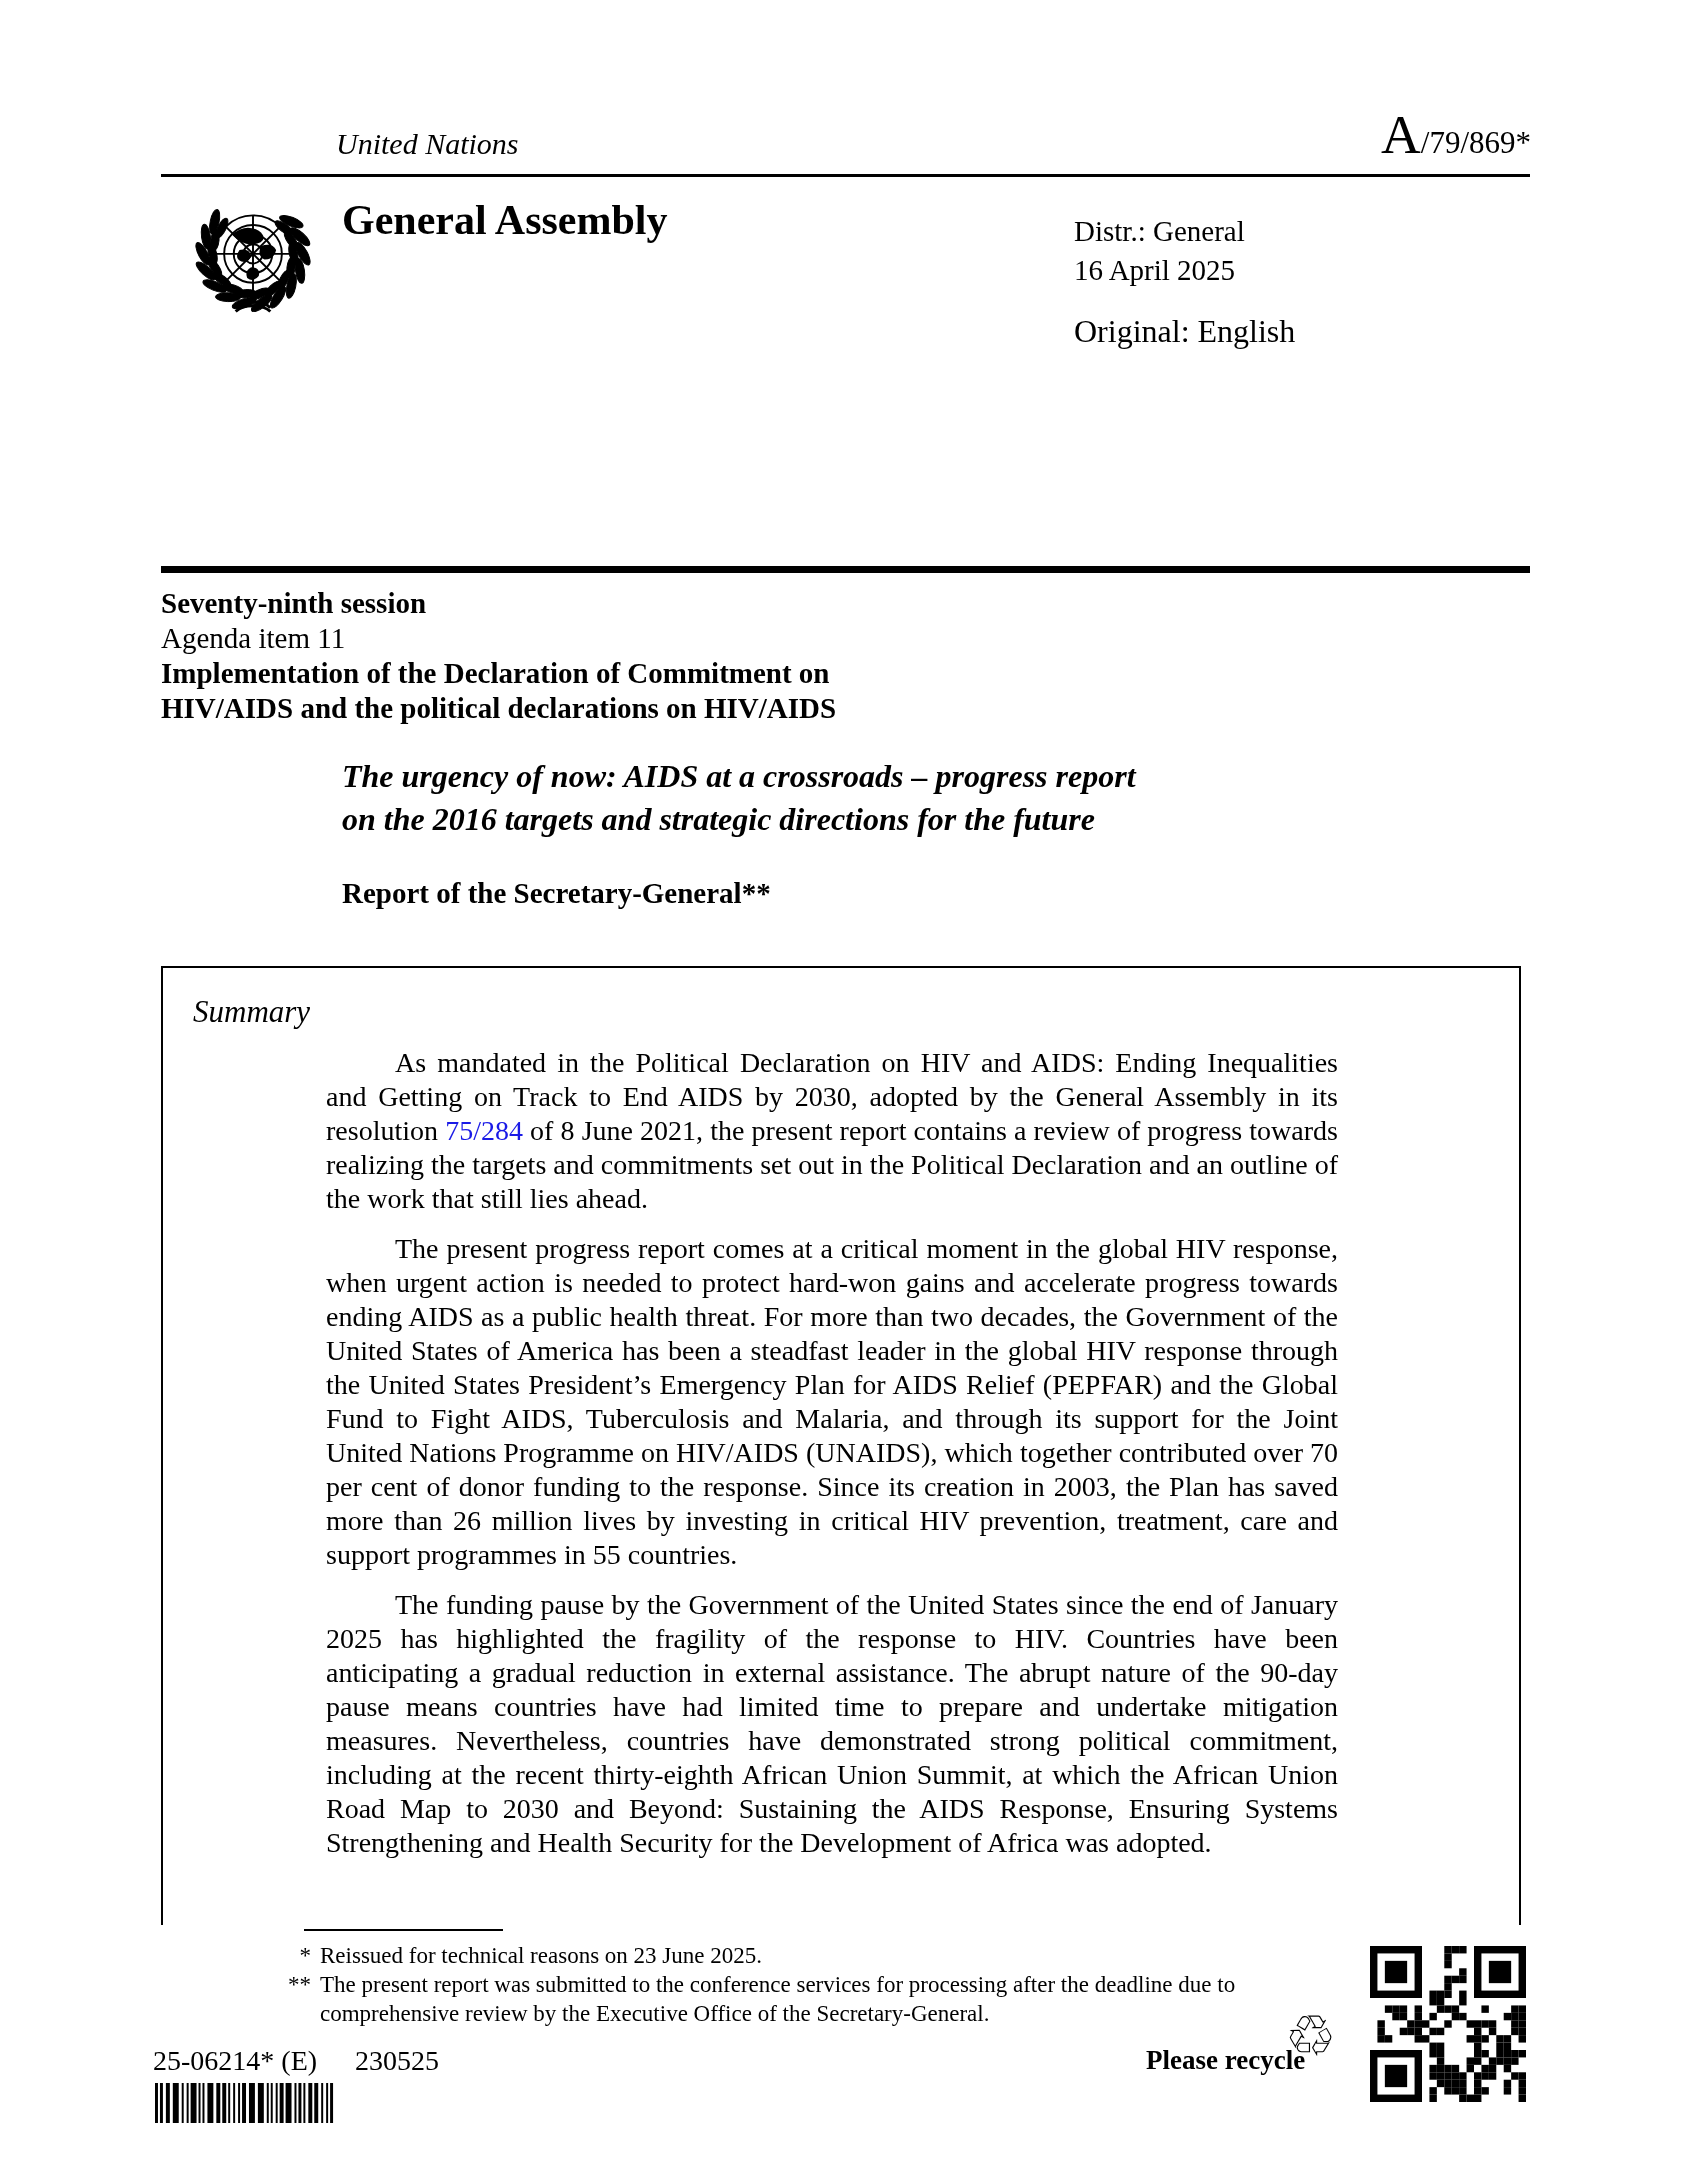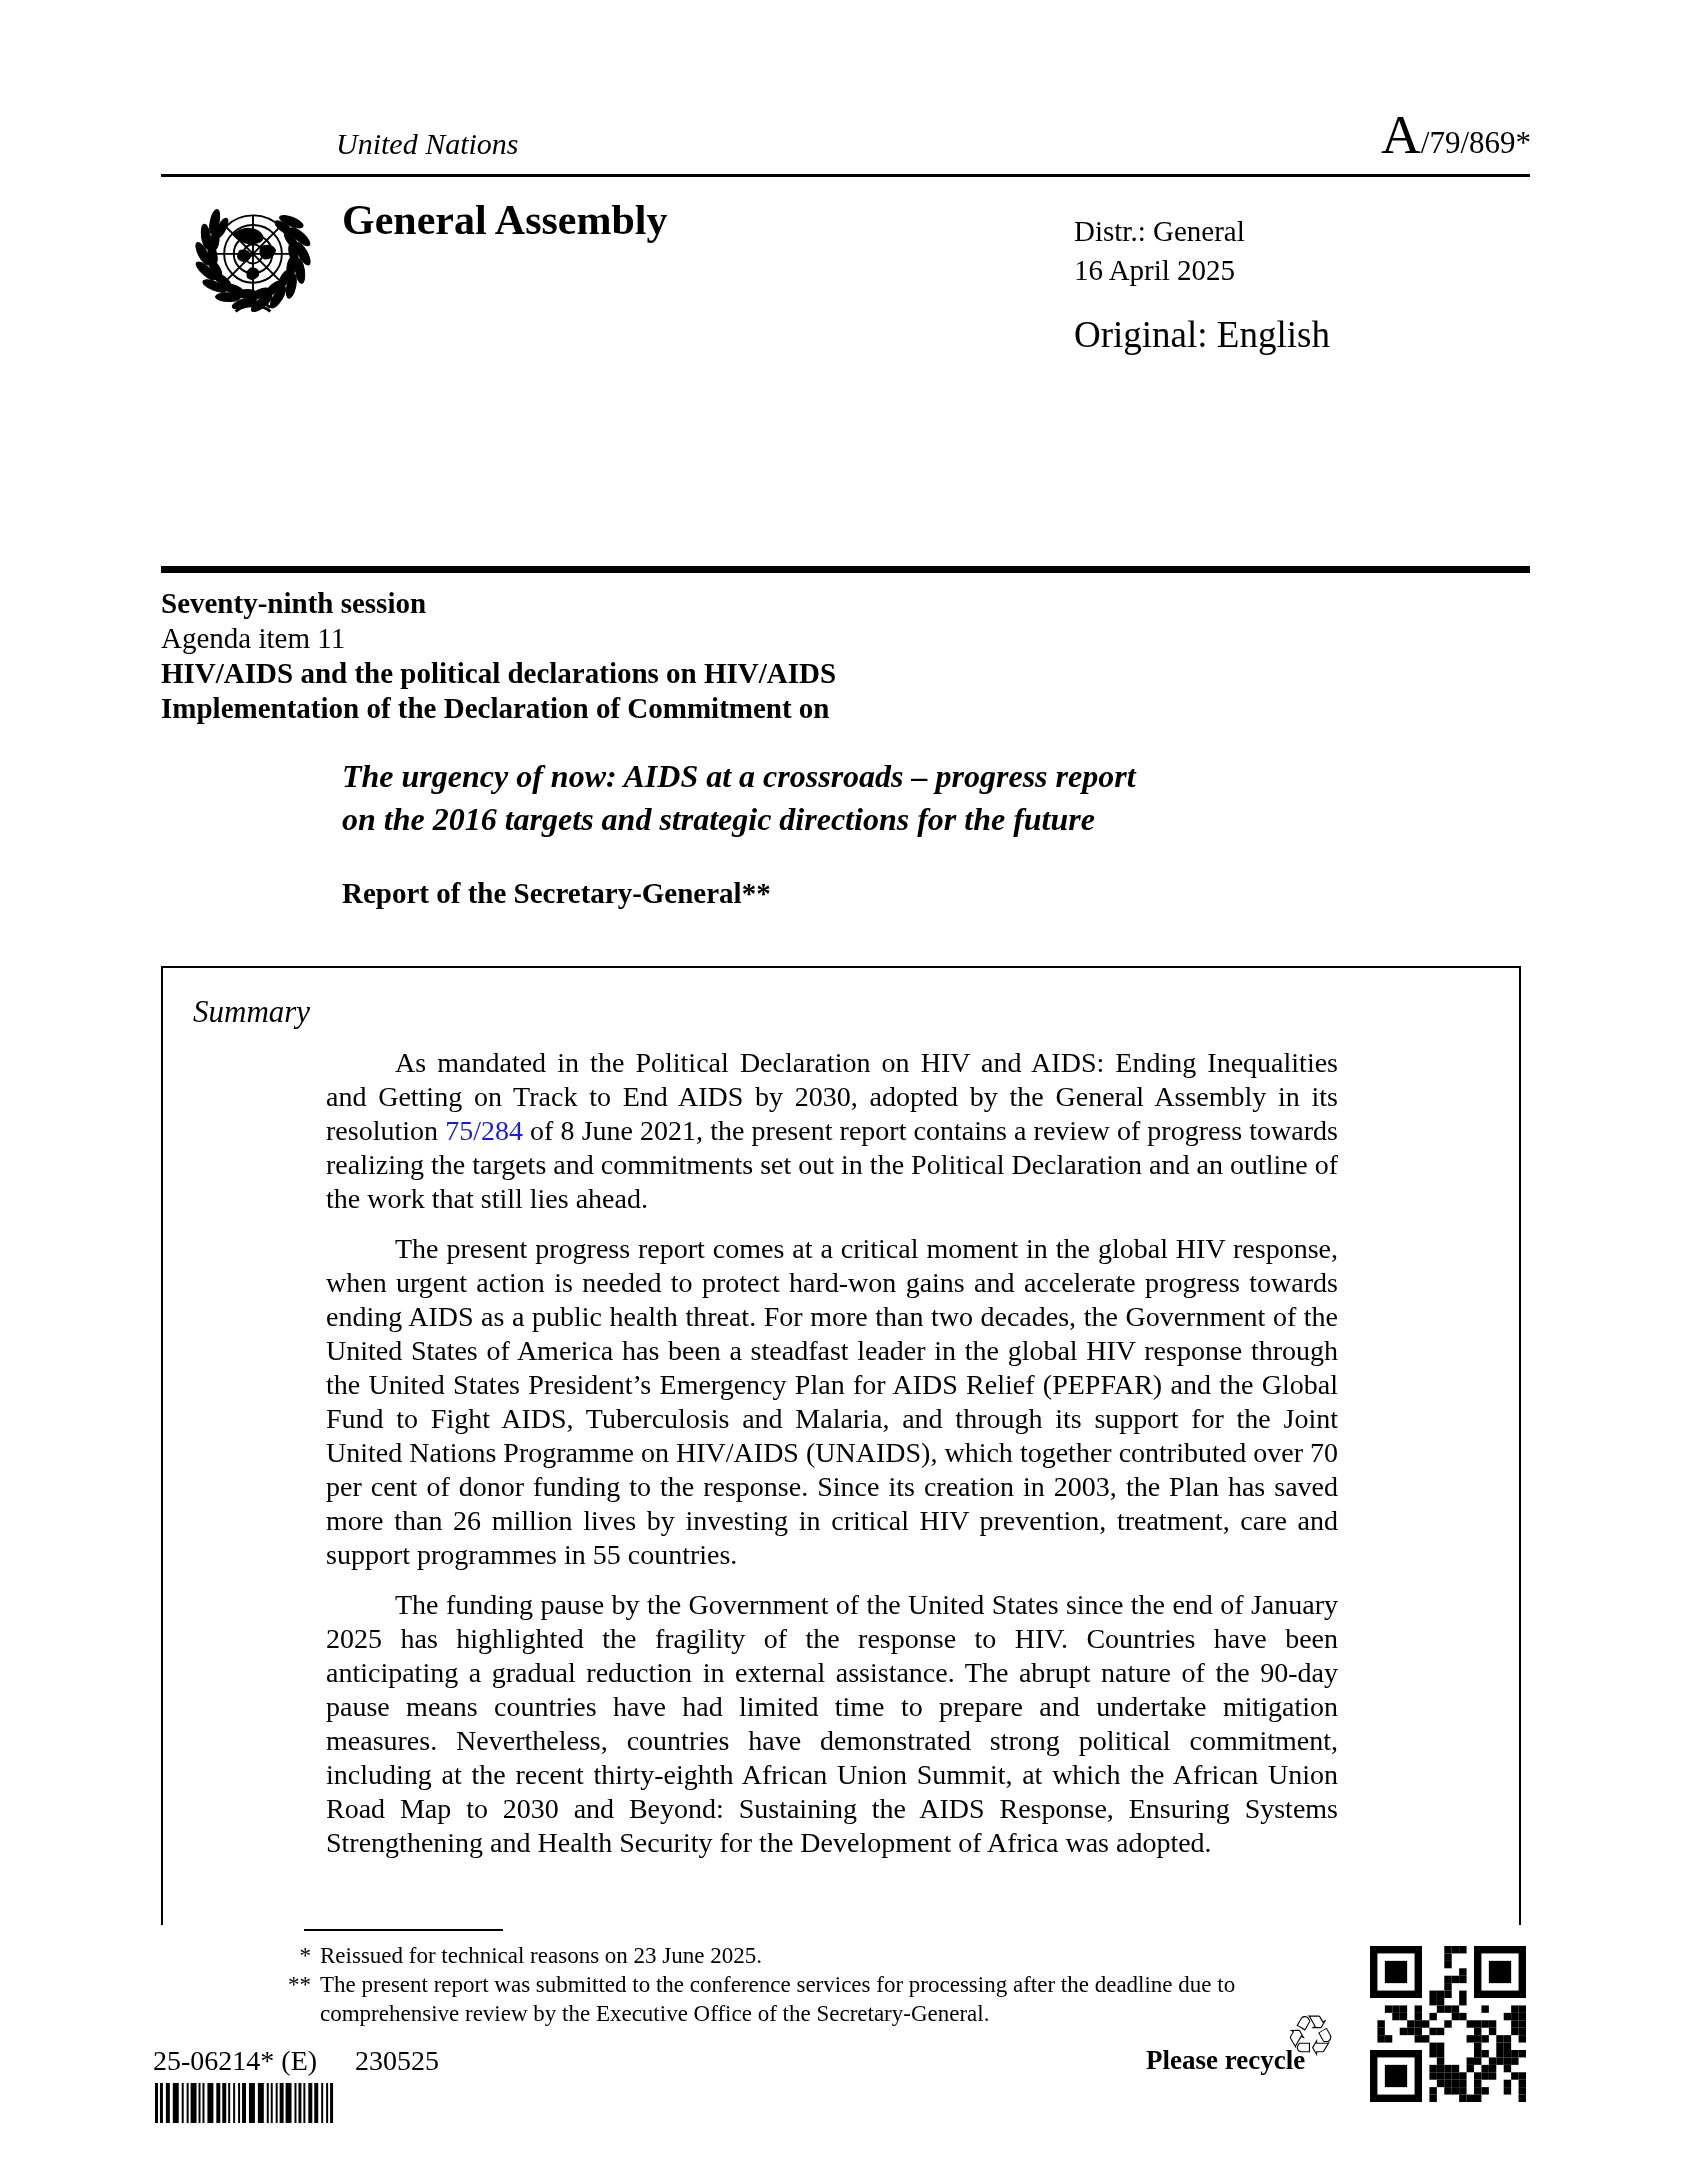--- a/index.html
+++ b/index.html
@@ -14,21 +14,21 @@
   }
   .abs{position:absolute;}
   .org-name{left:336px;top:127px;font-size:30px;font-style:italic;}
   .doc-symbol{top:103px;right:152px;white-space:nowrap;}
   .doc-symbol .big-a{font-size:55px;}
   .doc-symbol .rest{font-size:31px;}
   .rule-thin{left:161px;top:174px;width:1369px;height:3px;background:#000;}
   .emblem{left:176px;top:190px;width:154px;height:145px;}
   .assembly-name{left:342px;top:196px;font-size:42px;font-weight:bold;}
   .distr-block{left:1074px;top:212px;font-size:29px;line-height:39px;}
-  .original-line{left:1074px;top:313px;font-size:37px;}
+  .original-line{left:1074px;top:313px;font-size:32px;}
   .rule-thick{left:161px;top:566px;width:1369px;height:7px;background:#000;}
   .session-block{left:161px;top:586px;font-size:29px;line-height:35px;}
   .b{font-weight:bold;}
   .report-title{left:342px;top:755px;width:1059px;font-size:32px;font-weight:bold;line-height:43px;font-style:italic;}
   .subtitle{left:342px;top:877px;font-size:29px;font-weight:bold;}
   .summary-box{
     left:161px;top:966px;width:1360px;height:959px;
     border:2px solid #000;border-bottom:none;box-sizing:border-box;
   }
   .summary-heading{margin:26px 0 0 30px;font-style:italic;font-size:31px;}
@@ -115,22 +115,22 @@
   <div class="abs distr-block">
     <div>Distr.: General</div>
     <div>16 April 2025</div>
   </div>
   <div class="abs original-line">Original: English</div>
 
   <div class="abs rule-thick"></div>
   <div class="abs session-block">
     <div class="b">Seventy-ninth session</div>
     <div>Agenda item 11</div>
+    <div class="b">Implementation of the Declaration of Commitment on</div>
     <div class="b">HIV/AIDS and the political declarations on HIV/AIDS</div>
-    <div class="b">Implementation of the Declaration of Commitment on</div>
   </div>
 
   <div class="abs report-title">
     <div>The urgency of now: AIDS at a crossroads – progress report</div>
     <div>on the 2016 targets and strategic directions for the future</div>
   </div>
   <div class="abs subtitle">Report of the Secretary-General**</div>
 
   <div class="abs summary-box">
     <div class="summary-heading">Summary</div>

